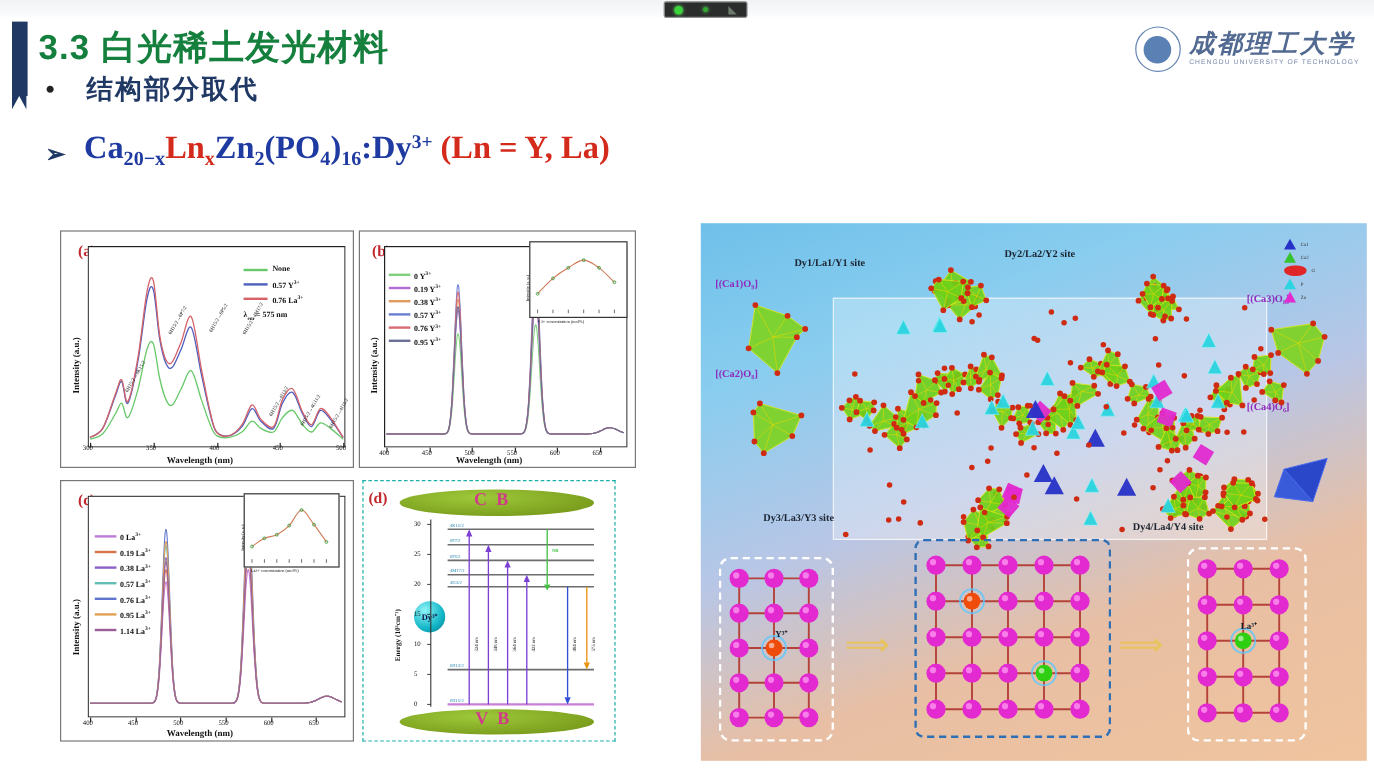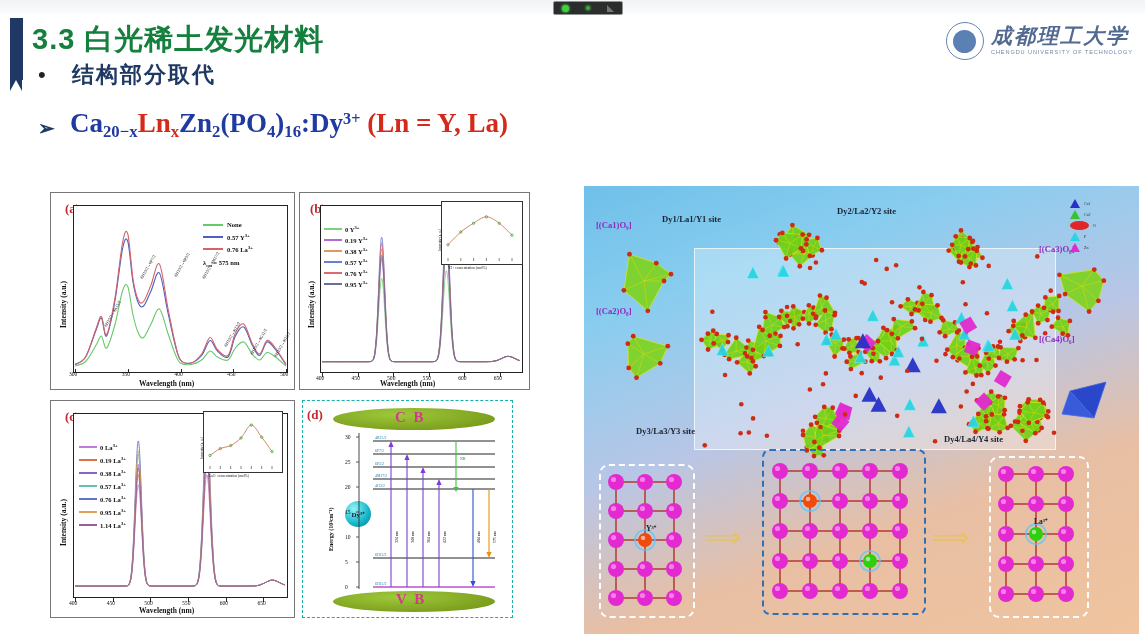--- a/index.html
+++ b/index.html
@@ -344,21 +344,21 @@
 </div>
 
 <div class="struct">
   <div class="sublight" style="left:110px;top:62px;width:360px;height:200px;"></div>
 
   <div class="sitelbl" style="left:78px;top:28px;">Dy1/La1/Y1 site</div>
   <div class="sitelbl" style="left:253px;top:20px;">Dy2/La2/Y2 site</div>
   <div class="sitelbl" style="left:52px;top:240px;">Dy3/La3/Y3 site</div>
   <div class="sitelbl" style="left:360px;top:248px;">Dy4/La4/Y4 site</div>
 
-  <div class="calbl" style="left:12px;top:34px;">[(Ca1)O₉]</div>
+  <div class="calbl" style="left:12px;top:45px;">[(Ca1)O₉]</div>
   <div class="calbl" style="left:12px;top:120px;">[(Ca2)O₈]</div>
   <div class="calbl" style="left:455px;top:58px;">[(Ca3)O₈]</div>
   <div class="calbl" style="left:455px;top:148px;">[(Ca4)O₆]</div>
 
   <svg id="svg-struct" style="position:absolute;left:0;top:0;" width="555" height="448">
       <polygon points="80.0,95.0 63.8,124.8 39.9,104.3 45.5,68.2 72.3,77.2 87.0,88.1" fill="#7ed321" stroke="#d8e617" stroke-width="0.8" opacity="0.92"></polygon>
       <line x1="60" y1="95" x2="80.03625488622218" y2="95.0125329165707" stroke="#e8d800" stroke-width="0.6" opacity="0.8"></line>
       <circle cx="80.03625488622218" cy="95.0125329165707" r="2.4" fill="#cf2a12"></circle>
       <line x1="60" y1="95" x2="63.818703929224874" y2="124.84135473234247" stroke="#e8d800" stroke-width="0.6" opacity="0.8"></line>
       <circle cx="63.818703929224874" cy="124.84135473234247" r="2.4" fill="#cf2a12"></circle>

